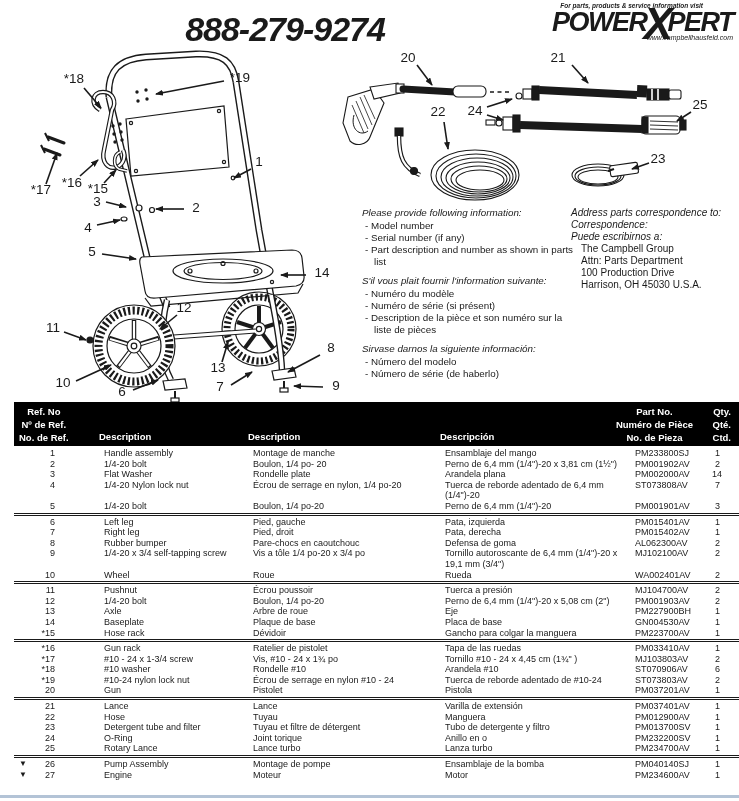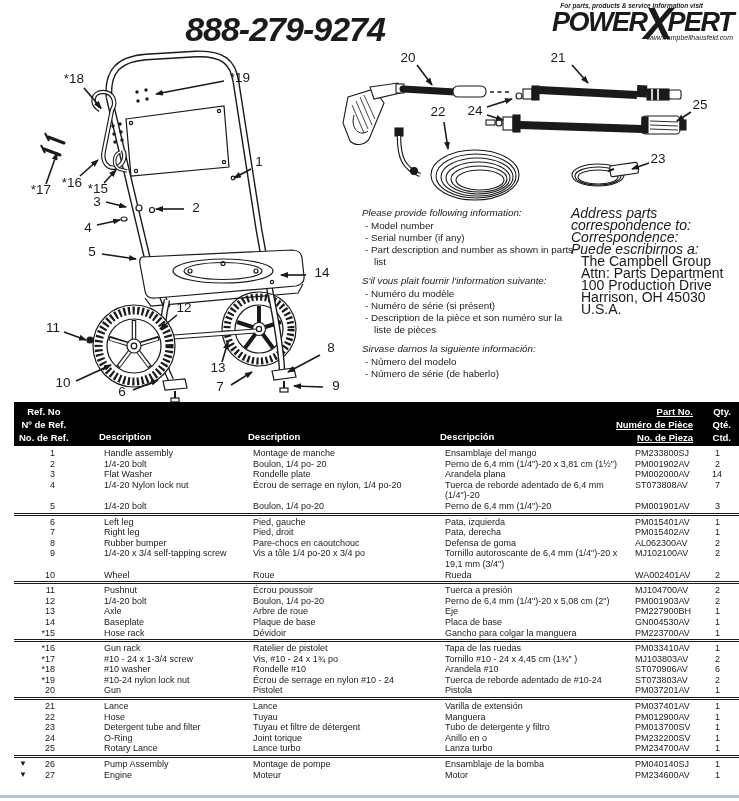--- a/index.html
+++ b/index.html
@@ -19,37 +19,37 @@
     line-height:26px;white-space:nowrap;
   }
   .logo-x{font-size:44px;vertical-align:-8px;margin:0 -4px 0 -3px;}
   .logo-site{font-size:7px;font-style:italic;margin-top:-3px;}
   
   .cart-svg{position:absolute;left:0px;top:50px;}
   .acc-svg{position:absolute;left:340px;top:45px;}
   svg text{font-family:"Liberation Sans",sans-serif;font-size:13.5px;fill:#1a1a1a;}
   
   .info-left{position:absolute;left:362px;top:207px;width:218px;font-size:9.8px;line-height:12px;}
-  .info-right{position:absolute;left:571px;top:207px;width:166px;font-size:14px;line-height:12px;}
+  .info-right{position:absolute;left:571px;top:207px;width:166px;font-size:10px;line-height:12px;}
   .info-title{font-style:italic;margin:0 0 1px 0;}
   .info-item{padding-left:12px;text-indent:-9px;}
   .info-gap{height:7px;}
   .addr-line{padding-left:10px;}
   .it{font-style:italic;}
   
   .ptable{position:absolute;left:14px;top:402px;width:725px;}
   .thead{
     position:relative;background:#000;color:#fff;height:44px;
     font-size:9.5px;font-weight:bold;line-height:13px;
   }
   .thead .h-left{position:absolute;left:5px;top:3px;text-align:center;}
   .thead .h-desc1{position:absolute;left:85px;bottom:3px;}
   .thead .h-desc2{position:absolute;left:234px;bottom:3px;}
   .thead .h-desc3{position:absolute;left:426px;bottom:3px;}
-  .thead .h-part{position:absolute;right:46px;top:3px;text-align:right;text-decoration:underline;}
+  .thead .h-part{position:absolute;right:46px;top:3px;text-align:center;}
   .thead .h-qty{position:absolute;right:8px;top:3px;text-align:right;}
   .tbody{font-size:9px;line-height:10.6px;padding-top:2px;}
   .trow{
     display:grid;
     grid-template-columns:14px 26px 45px 149px 192px 190px 77px 1fr;
     padding:0 8px 0 5px;
   }
   .c-mark{font-size:8px;}
   .c-ref{text-align:right;padding-right:4px;}
   .c-es{padding-right:14px;}

